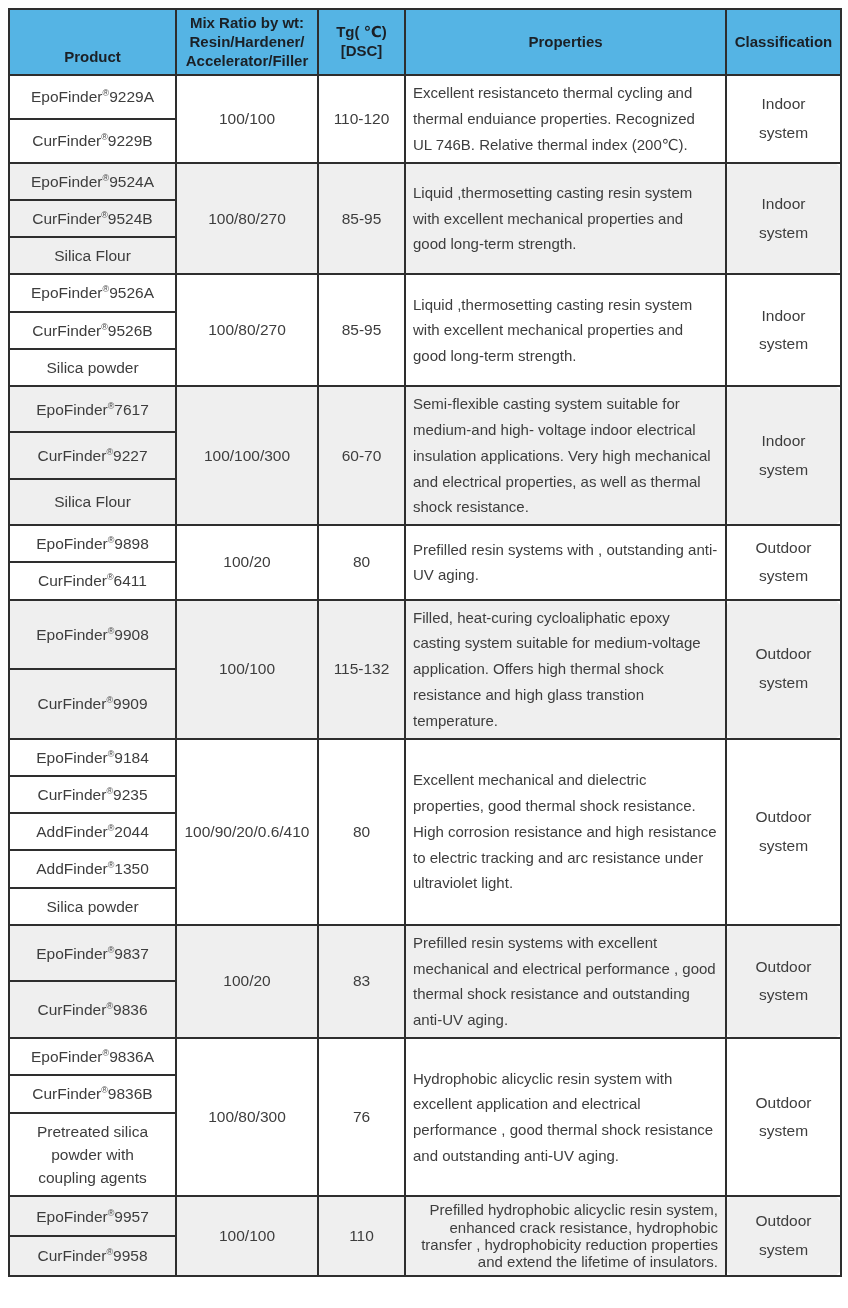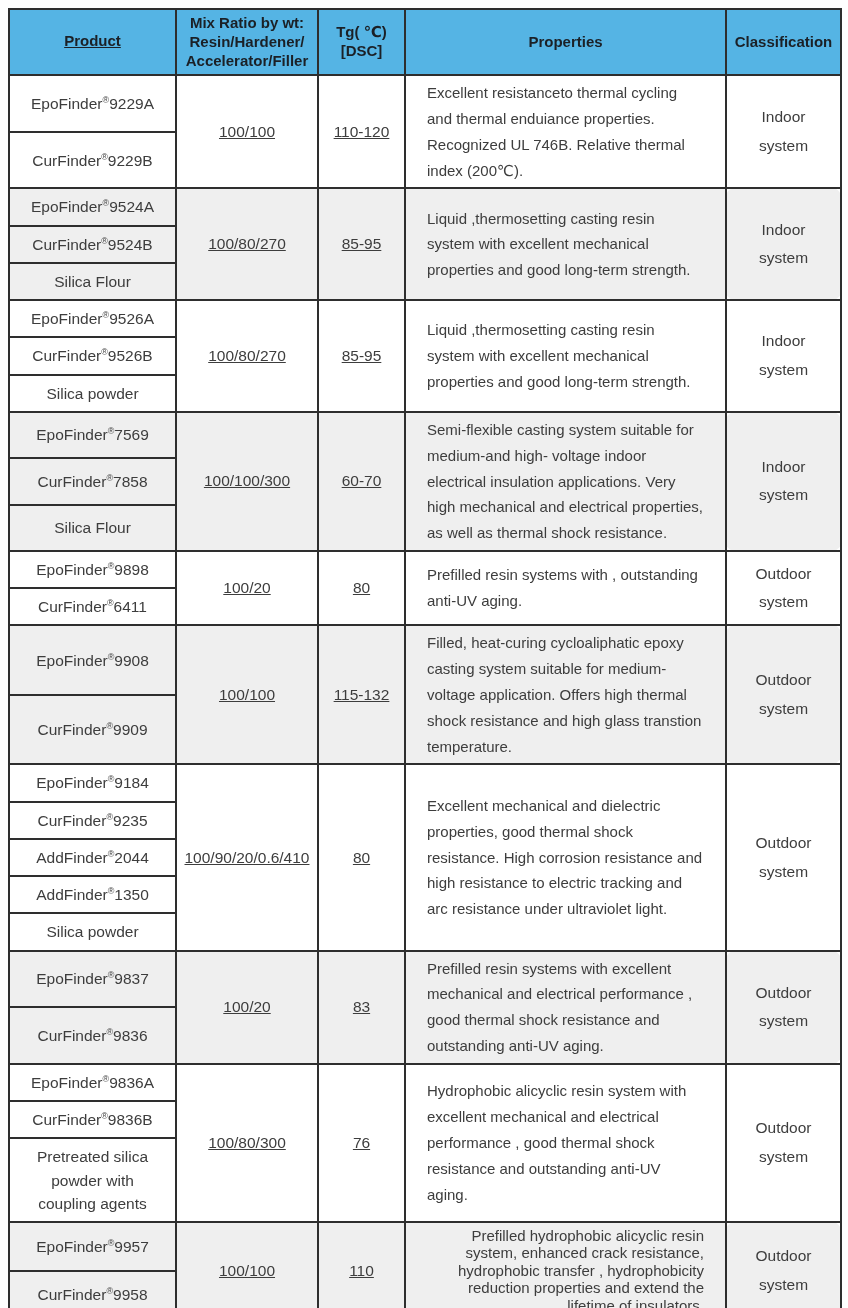--- a/index.html
+++ b/index.html
@@ -28,42 +28,41 @@
     background: var(--header-bg, #55B4E4);
     color: var(--header-fg, #1b2026);
     font-weight: bold;
     font-size: 15px;
     line-height: 1.25;
     padding: 4px 2px;
     white-space: pre-line;
     vertical-align: middle;
     text-align: center;
   }
-  .spec-table th.col-product { vertical-align: bottom; padding-bottom: 24px; text-decoration: underline; }
+  .spec-table th.col-product { vertical-align: bottom; padding-bottom: 8px; }
   td.product {
     text-align: center;
     vertical-align: middle;
     font-size: 15.5px;
     padding: 6px 15px;
     height: 36px;
     line-height: 1.5;
   }
   td.mix, td.tg {
     text-align: center;
     vertical-align: middle;
     font-size: 15.5px;
     padding: 4px 2px;
-    text-decoration: underline;
   }
   td.props {
     text-align: left;
     vertical-align: middle;
     font-size: 15px;
     line-height: 1.72;
-    padding: 4px 21px;
+    padding: 4px 7px;
   }
   td.props.compact { line-height: 1.16; text-align: right; }
   td.cls {
     text-align: center;
     vertical-align: middle;
     font-size: 15.5px;
     line-height: 1.85;
     white-space: pre-line;
     padding: 4px 2px;
     border-radius: 9px;
@@ -133,29 +132,29 @@
           <td class="cls" rowspan="3">Indoor
 system</td>
         </tr>
         <tr>
           <td class="product"><span>CurFinder</span><sup class="reg">®</sup><span>9526B</span></td>
         </tr>
         <tr>
           <td class="product"><span>Silica powder</span></td>
         </tr>
         <tr class="alt">
-          <td class="product"><span>EpoFinder</span><sup class="reg">®</sup><span>7569</span></td>
+          <td class="product"><span>EpoFinder</span><sup class="reg">®</sup><span>7617</span></td>
           <td class="mix" rowspan="3">100/100/300</td>
           <td class="tg" rowspan="3">60-70</td>
           <td class="props" rowspan="3">Semi-flexible casting system suitable for medium-and high- voltage indoor electrical insulation applications. Very high mechanical and electrical properties, as well as thermal shock resistance.</td>
           <td class="cls" rowspan="3">Indoor
 system</td>
         </tr>
         <tr class="alt">
-          <td class="product"><span>CurFinder</span><sup class="reg">®</sup><span>7858</span></td>
+          <td class="product"><span>CurFinder</span><sup class="reg">®</sup><span>9227</span></td>
         </tr>
         <tr class="alt">
           <td class="product"><span>Silica Flour</span></td>
         </tr>
         <tr>
           <td class="product"><span>EpoFinder</span><sup class="reg">®</sup><span>9898</span></td>
           <td class="mix" rowspan="2">100/20</td>
           <td class="tg" rowspan="2">80</td>
           <td class="props" rowspan="2">Prefilled resin systems with , outstanding anti-UV aging.</td>
           <td class="cls" rowspan="2">Outdoor
@@ -203,21 +202,21 @@
           <td class="cls" rowspan="2">Outdoor
 system</td>
         </tr>
         <tr class="alt">
           <td class="product"><span>CurFinder</span><sup class="reg">®</sup><span>9836</span></td>
         </tr>
         <tr>
           <td class="product"><span>EpoFinder</span><sup class="reg">®</sup><span>9836A</span></td>
           <td class="mix" rowspan="3">100/80/300</td>
           <td class="tg" rowspan="3">76</td>
-          <td class="props" rowspan="3">Hydrophobic alicyclic resin system with excellent mechanical and electrical performance , good thermal shock resistance and outstanding anti-UV aging.</td>
+          <td class="props" rowspan="3">Hydrophobic alicyclic resin system with excellent application and electrical performance , good thermal shock resistance and outstanding anti-UV aging.</td>
           <td class="cls" rowspan="3">Outdoor
 system</td>
         </tr>
         <tr>
           <td class="product"><span>CurFinder</span><sup class="reg">®</sup><span>9836B</span></td>
         </tr>
         <tr>
           <td class="product"><span>Pretreated silica powder with coupling agents</span></td>
         </tr>
         <tr class="alt">

